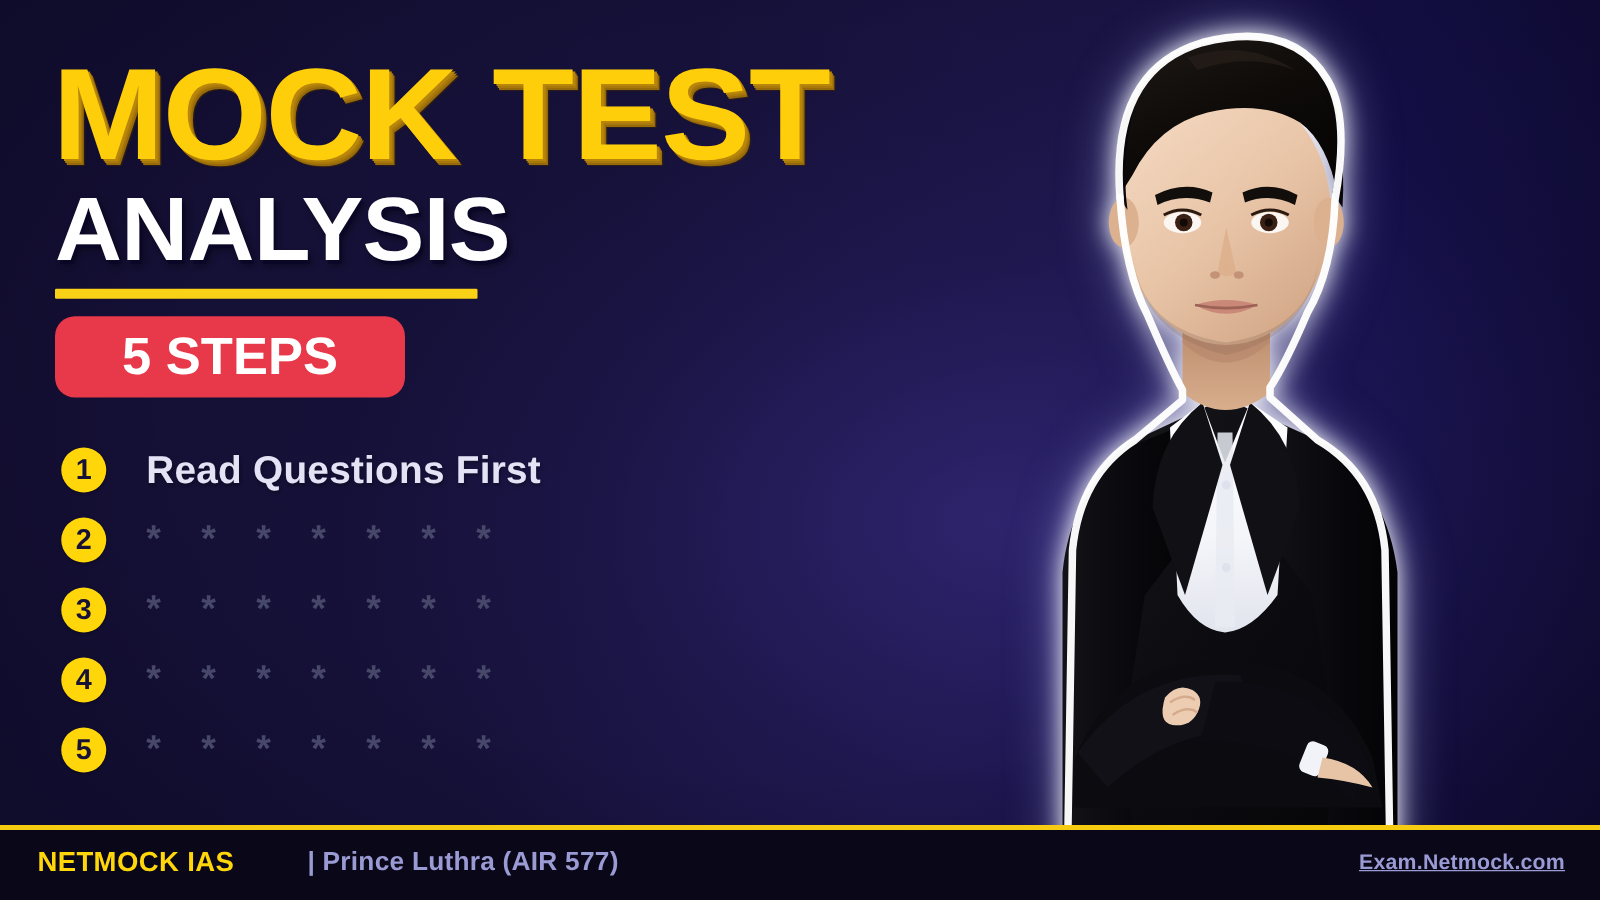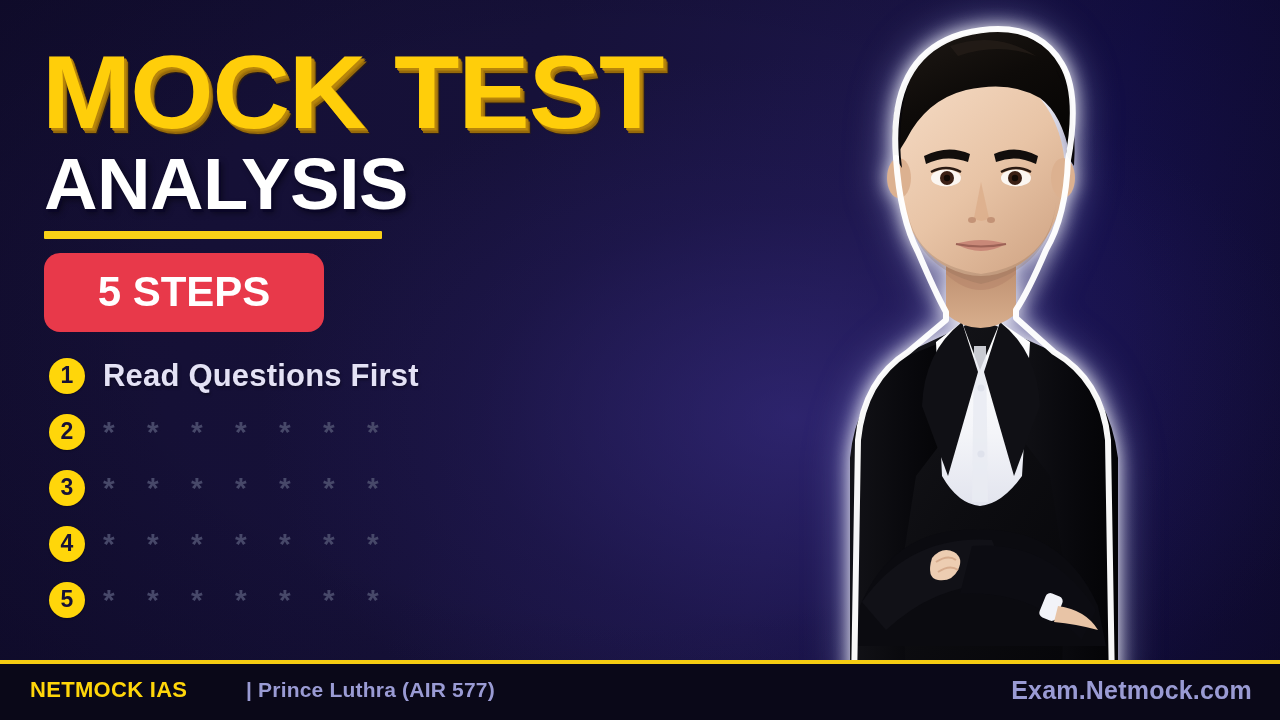--- a/index.html
+++ b/index.html
@@ -71,21 +71,21 @@
   .title-rule{
     position:absolute; left:2px; top:231px;
     width:338px; height:8px;
     background:#f9d117;
     border-radius:1px;
   }
 
   
   .steps-badge{
     position:absolute; left:2px; top:253px;
-    width:280px; height:79px;
+    width:280px; height:65px;
     background:#e8394a;
     border-radius:16px;
     display:flex; align-items:center; justify-content:center;
   }
   .steps-badge span{
     color:#ffffff;
     font-size:42px;
     font-weight:bold;
     letter-spacing:0px;
     line-height:1;
@@ -109,21 +109,21 @@
     color:#171236;
     font-size:23px;
     font-weight:bold;
     display:flex; align-items:center; justify-content:center;
     line-height:1;
     box-shadow:0 1px 2px rgba(0,0,0,.35);
   }
   .step-num span{ transform:translateY(-1px); }
 
   .step-text{
-    margin-left:18px;
+    margin-left:32px;
     font-size:31px;
     font-weight:bold;
     color:#e4e2f5;
     letter-spacing:.2px;
     white-space:nowrap;
     text-shadow:1px 2px 3px rgba(0,0,0,.35);
   }
   .step-text.masked{
     color:#474869;
     font-size:30px;
@@ -172,23 +172,24 @@
     font-size:21px;
     font-weight:bold;
     letter-spacing:.2px;
     white-space:nowrap;
   }
   .credit .bar{ margin-right:6px; }
   .site{
     position:absolute; right:28px; top:50%;
     transform:translateY(-50%);
     color:#9a9bd4;
-    font-size:25px;
+    font-size:17px;
     font-weight:bold;
     letter-spacing:.2px;
+    text-decoration:underline;
   }
 </style>
 </head>
 <body>
 
 <div id="canvas">
 
   <div class="bg-base"></div>
   <div class="bg-glow"></div>
   <div class="bg-vignette"></div>

